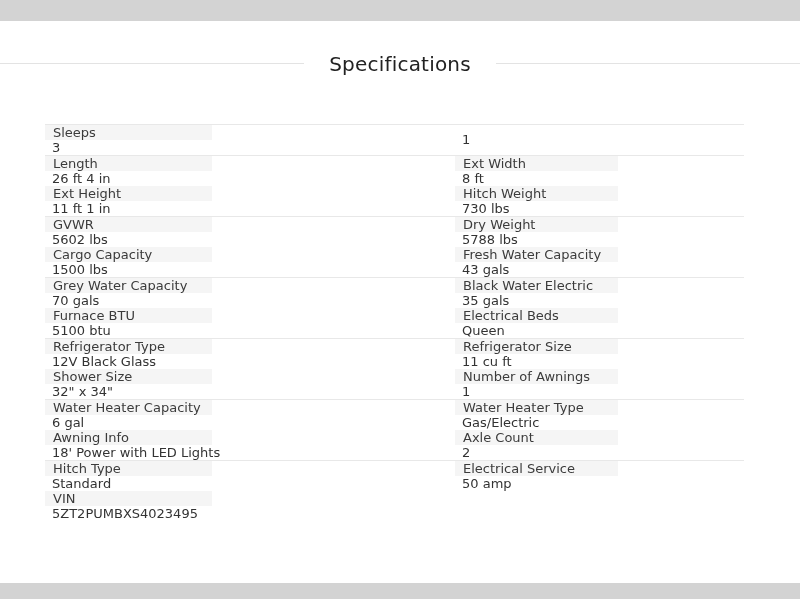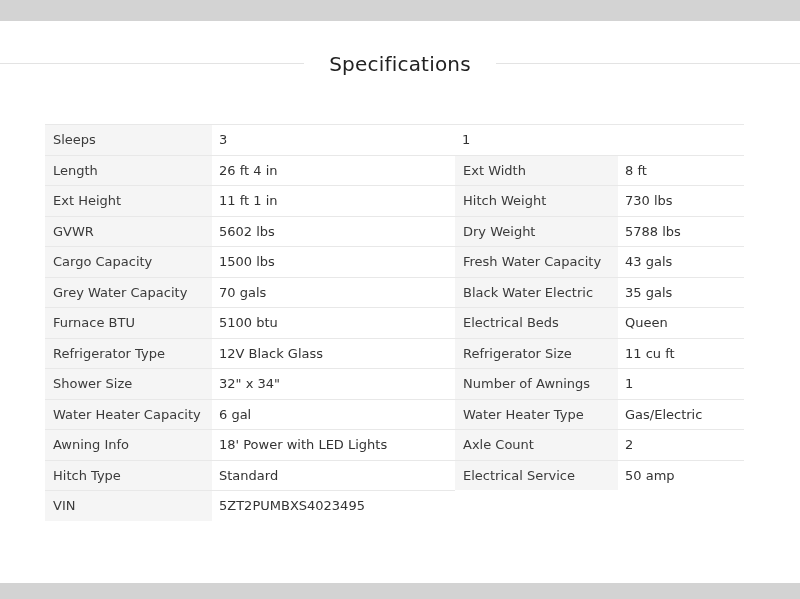--- a/index.html
+++ b/index.html
@@ -58,20 +58,21 @@
   }
   .spec-table.left  { width: 410px; }
   .spec-table.right { width: 289px; }
   .spec-row {
     display: flex;
     align-items: stretch;
     box-sizing: border-box;
     height: 30.5px;
     border-top: 1px solid #e8e8e8;
     font-size: 13px;
+    flex-direction: column;
   }
   .spec-label {
     background: #f5f5f5;
     display: flex;
     align-items: center;
     box-sizing: border-box;
     padding-left: 8px;
     color: #3b3b3b;
   }
   .spec-table.left  .spec-label { width: 167px; }

